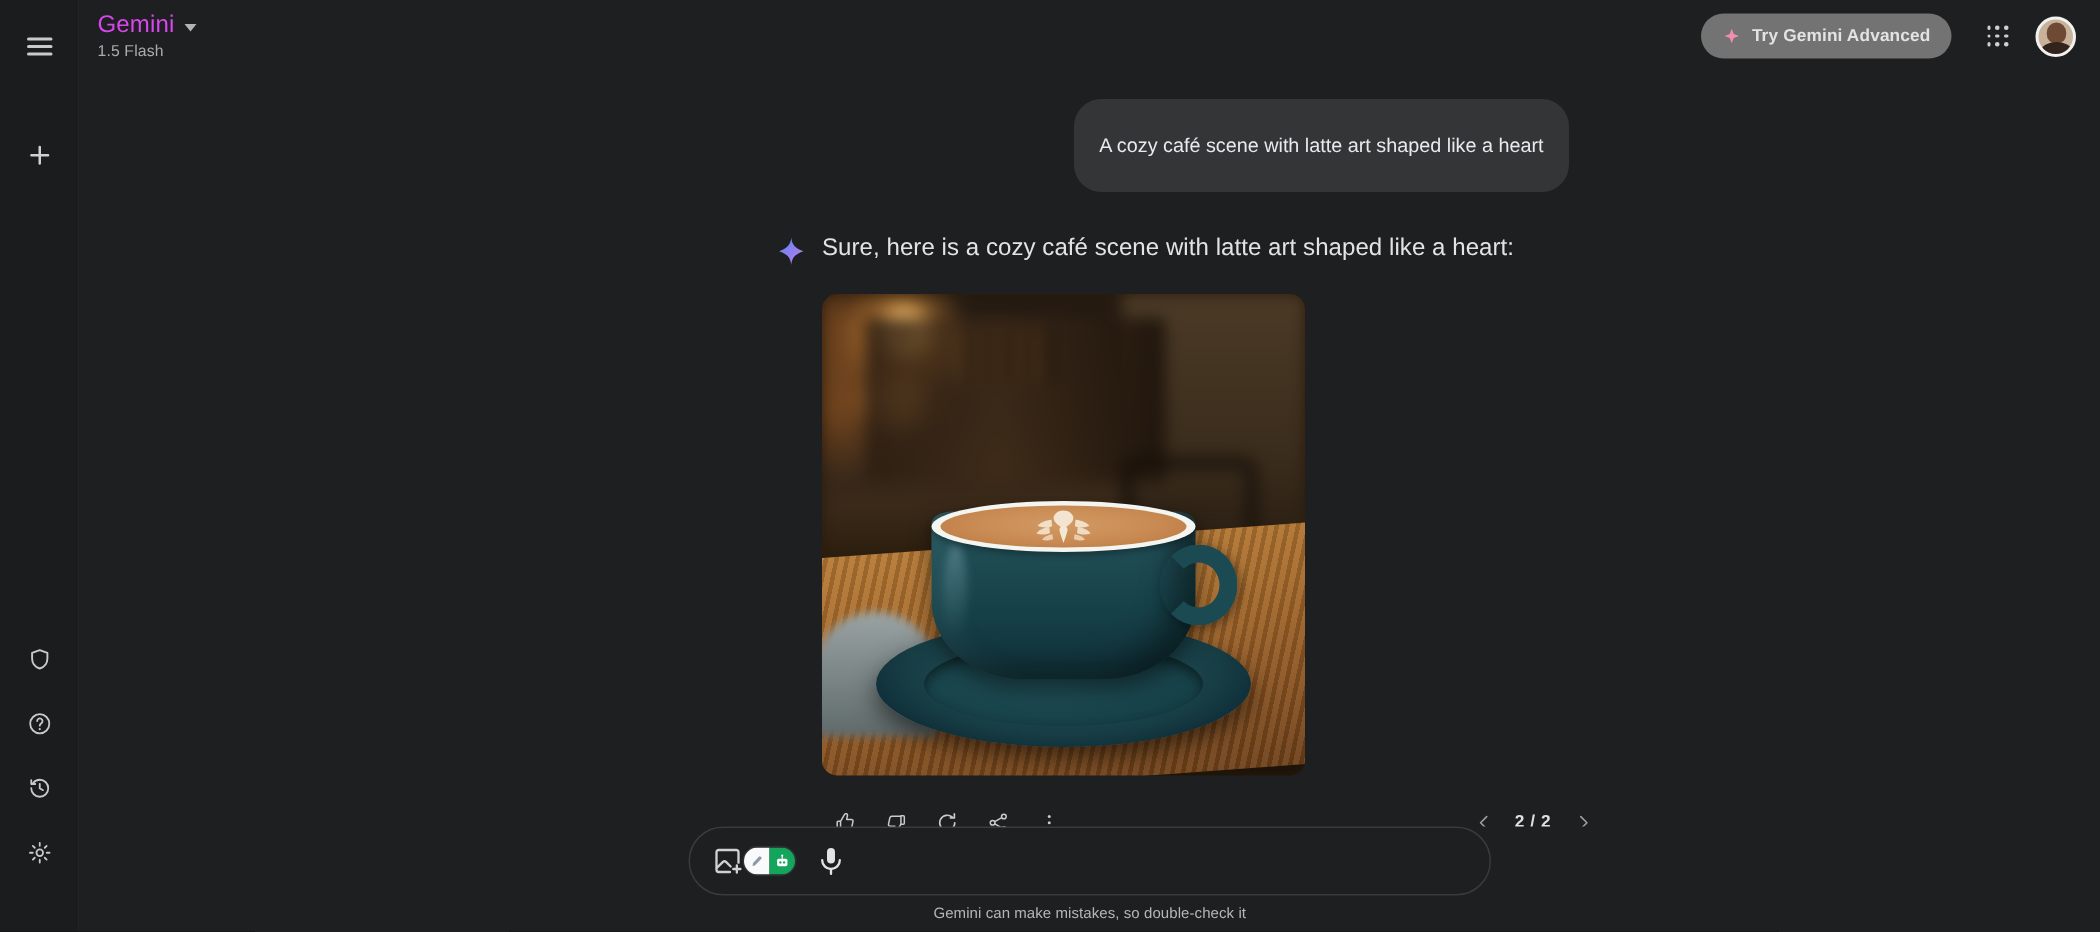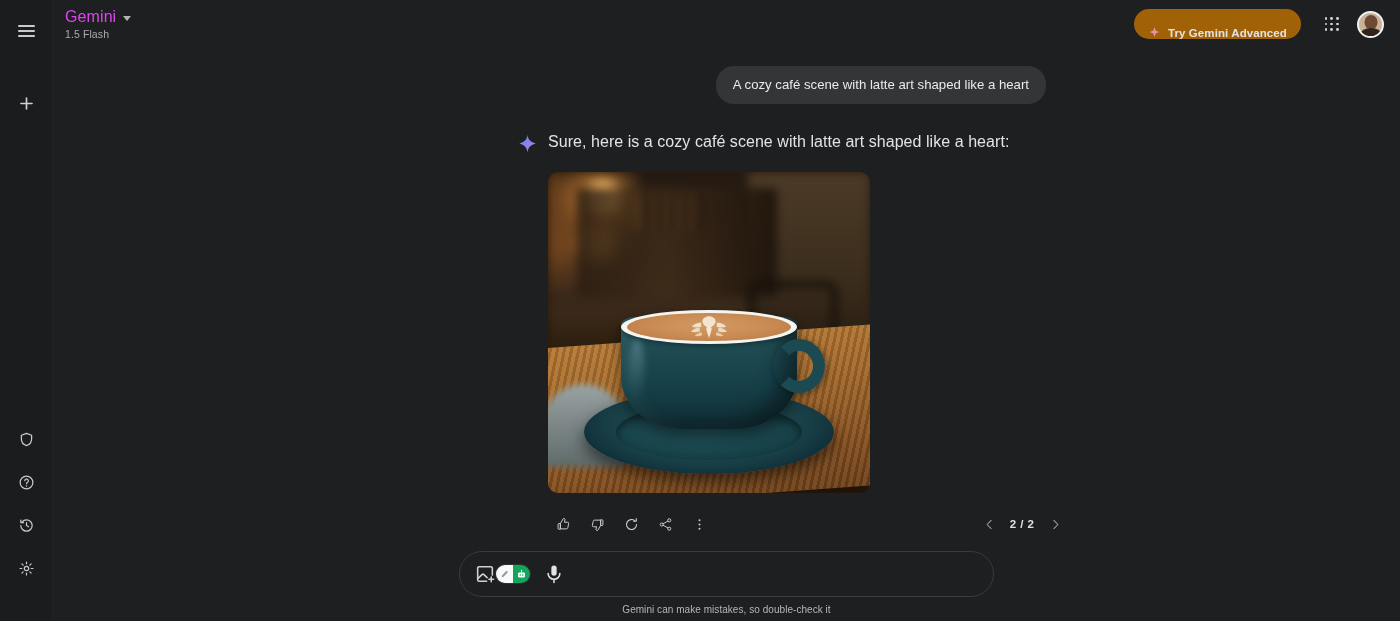--- a/index.html
+++ b/index.html
@@ -84,22 +84,22 @@
     border-top: 5px solid #b3b4b6;
     margin-top: 2px;
     cursor: pointer;
   }
   .brand-sub {
     font-size: 10.5px; color: #a9abad; margin-top: 2px;
     letter-spacing: .1px;
   }
   .header-spacer { flex: 1; }
   .adv-btn {
-    display: flex; align-items: flex-end; gap: 7px;
-    background: #a16207;
+    display: flex; align-items: center; gap: 7px;
+    background: #737373;
     border-radius: 16px;
     height: 30px;
     padding: 0 14px;
     cursor: pointer;
     border: none;
   }
   .adv-label {
     font-size: 11.5px; color: #e3e3e3; font-weight: bold;
     letter-spacing: .1px; white-space: nowrap;
   }
@@ -150,21 +150,21 @@
     padding-top: 18px;
   }
   .user-row {
     display: flex; justify-content: flex-end;
     padding-right: 354px;
   }
   .user-bubble {
     background: #333537;
     color: #e8eaed;
     border-radius: 18px;
-    padding: 10px 17px;
+    padding: 22px 17px;
     font-size: 13.2px;
     line-height: 18px;
     max-width: 560px;
   }
   .reply {
     margin-top: 28px;
     padding-left: 460px;
     display: flex;
     gap: 0;
   }

